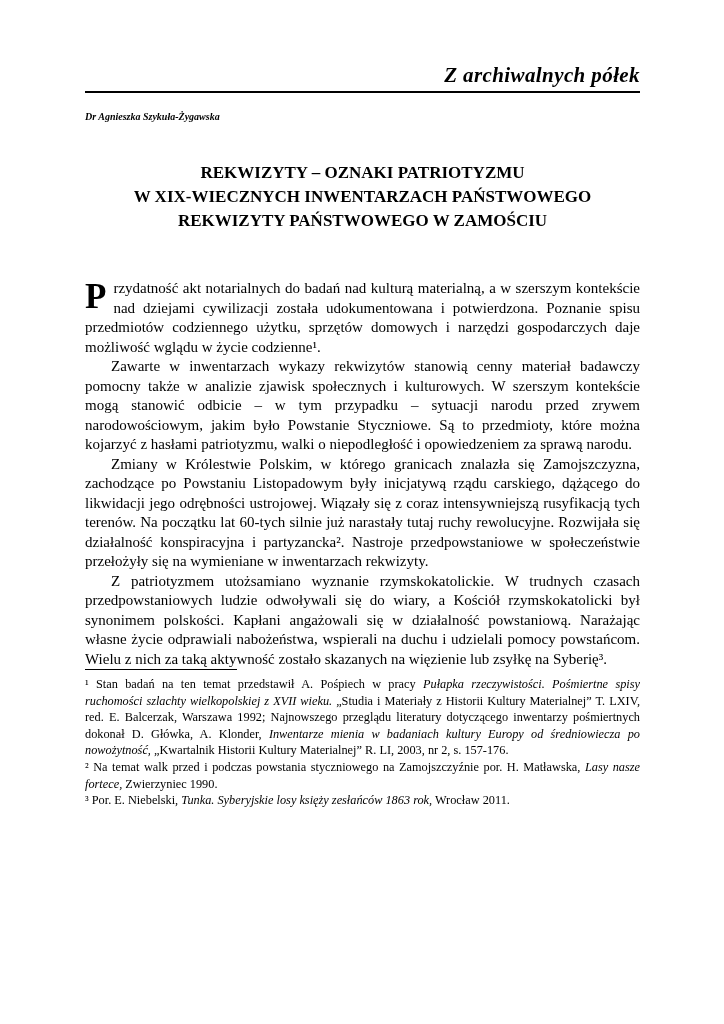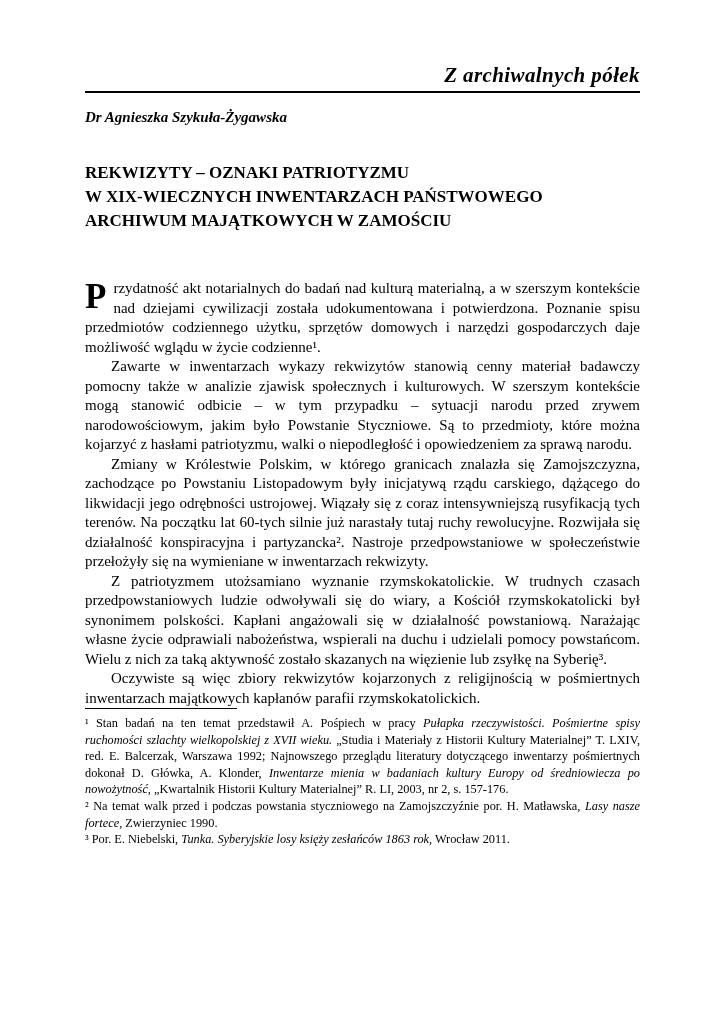--- a/index.html
+++ b/index.html
@@ -25,26 +25,26 @@
   }
   .header-rule {
     border-bottom: 2px solid #000;
     margin-top: 3px;
     height: 0;
   }
   .author {
     margin-top: 14px;
     font-weight: bold;
     font-style: italic;
-    font-size: 15px;
+    font-size: 10px;
     line-height: 20px;
   }
   .article-title {
     margin: 34px 0 0 0;
-    text-align: left;
+    text-align: center;
     font-size: 17px;
     font-weight: bold;
     line-height: 24px;
   }
   .title-line { display: block; }
   .body-text {
     margin-top: 46px;
     font-size: 15px;
     line-height: 19.5px;
     text-align: justify;
@@ -80,29 +80,28 @@
 
   <header>
     <div class="series-title">Z archiwalnych półek</div>
     <div class="header-rule"></div>
     <div class="author">Dr Agnieszka Szykuła-Żygawska</div>
   </header>
 
   <h1 class="article-title">
       <span class="title-line">REKWIZYTY – OZNAKI PATRIOTYZMU</span>
       <span class="title-line">W XIX-WIECZNYCH INWENTARZACH PAŃSTWOWEGO</span>
-      <span class="title-line">ARCHIWUM MAJĄTKOWYCH W ZAMOŚCIU</span>
+      <span class="title-line">REKWIZYTY PAŃSTWOWEGO W ZAMOŚCIU</span>
     </h1>
 
   <main class="body-text">
     <p class="para first"><span class="dropcap">P</span><span>rzydatność akt notarialnych do badań nad kulturą materialną, a w szerszym kontekście nad dziejami cywilizacji została udokumentowana i potwierdzona. Poznanie spisu przedmiotów codziennego użytku, sprzętów domowych i narzędzi gospodarczych daje możliwość wglądu w życie codzienne¹.</span></p>
     <p class="para">Zawarte w inwentarzach wykazy rekwizytów stanowią cenny materiał badawczy pomocny także w analizie zjawisk społecznych i kulturowych. W szerszym kontekście mogą stanowić odbicie – w tym przypadku – sytuacji narodu przed zrywem narodowościowym, jakim było Powstanie Styczniowe. Są to przedmioty, które można kojarzyć z hasłami patriotyzmu, walki o niepodległość i opowiedzeniem za sprawą narodu.</p>
     <p class="para">Zmiany w Królestwie Polskim, w którego granicach znalazła się Zamojszczyzna, zachodzące po Powstaniu Listopadowym były inicjatywą rządu carskiego, dążącego do likwidacji jego odrębności ustrojowej. Wiązały się z coraz intensywniejszą rusyfikacją tych terenów. Na początku lat 60-tych silnie już narastały tutaj ruchy rewolucyjne. Rozwijała się działalność konspiracyjna i partyzancka². Nastroje przedpowstaniowe w społeczeństwie przełożyły się na wymieniane w inwentarzach rekwizyty.</p>
     <p class="para">Z patriotyzmem utożsamiano wyznanie rzymskokatolickie. W trudnych czasach przedpowstaniowych ludzie odwoływali się do wiary, a Kościół rzymskokatolicki był synonimem polskości. Kapłani angażowali się w działalność powstaniową. Narażając własne życie odprawiali nabożeństwa, wspierali na duchu i udzielali pomocy powstańcom. Wielu z nich za taką aktywność zostało skazanych na więzienie lub zsyłkę na Syberię³.</p>
-    <p class="para">Oczywiste są więc zbiory rekwizytów kojarzonych z religijnością w pośmiertnych inwentarzach majątkowych kapłanów parafii rzymskokatolickich.</p>
   </main>
 
   <footer class="footnotes">
     <div class="footnote-rule"></div>
     <p class="footnote"><span>¹ Stan badań na ten temat przedstawił A. Pośpiech w pracy </span><span class="it">Pułapka rzeczywistości. Pośmiertne spisy ruchomości szlachty wielkopolskiej z XVII wieku.</span><span> „Studia i Materiały z Historii Kultury Materialnej” T. LXIV, red. E. Balcerzak, Warszawa 1992; Najnowszego przeglądu literatury dotyczącego inwentarzy pośmiertnych dokonał D. Główka, A. Klonder, </span><span class="it">Inwentarze mienia w badaniach kultury Europy od średniowiecza po nowożytność,</span><span> „Kwartalnik Historii Kultury Materialnej” R. LI, 2003, nr 2, s. 157-176.</span></p>
     <p class="footnote"><span>² Na temat walk przed i podczas powstania styczniowego na Zamojszczyźnie por. H. Matławska, </span><span class="it">Lasy nasze fortece,</span><span> Zwierzyniec 1990.</span></p>
     <p class="footnote"><span>³ Por. E. Niebelski, </span><span class="it">Tunka. Syberyjskie losy księży zesłańców 1863 rok,</span><span> Wrocław 2011.</span></p>
   </footer>
 
 </div>

